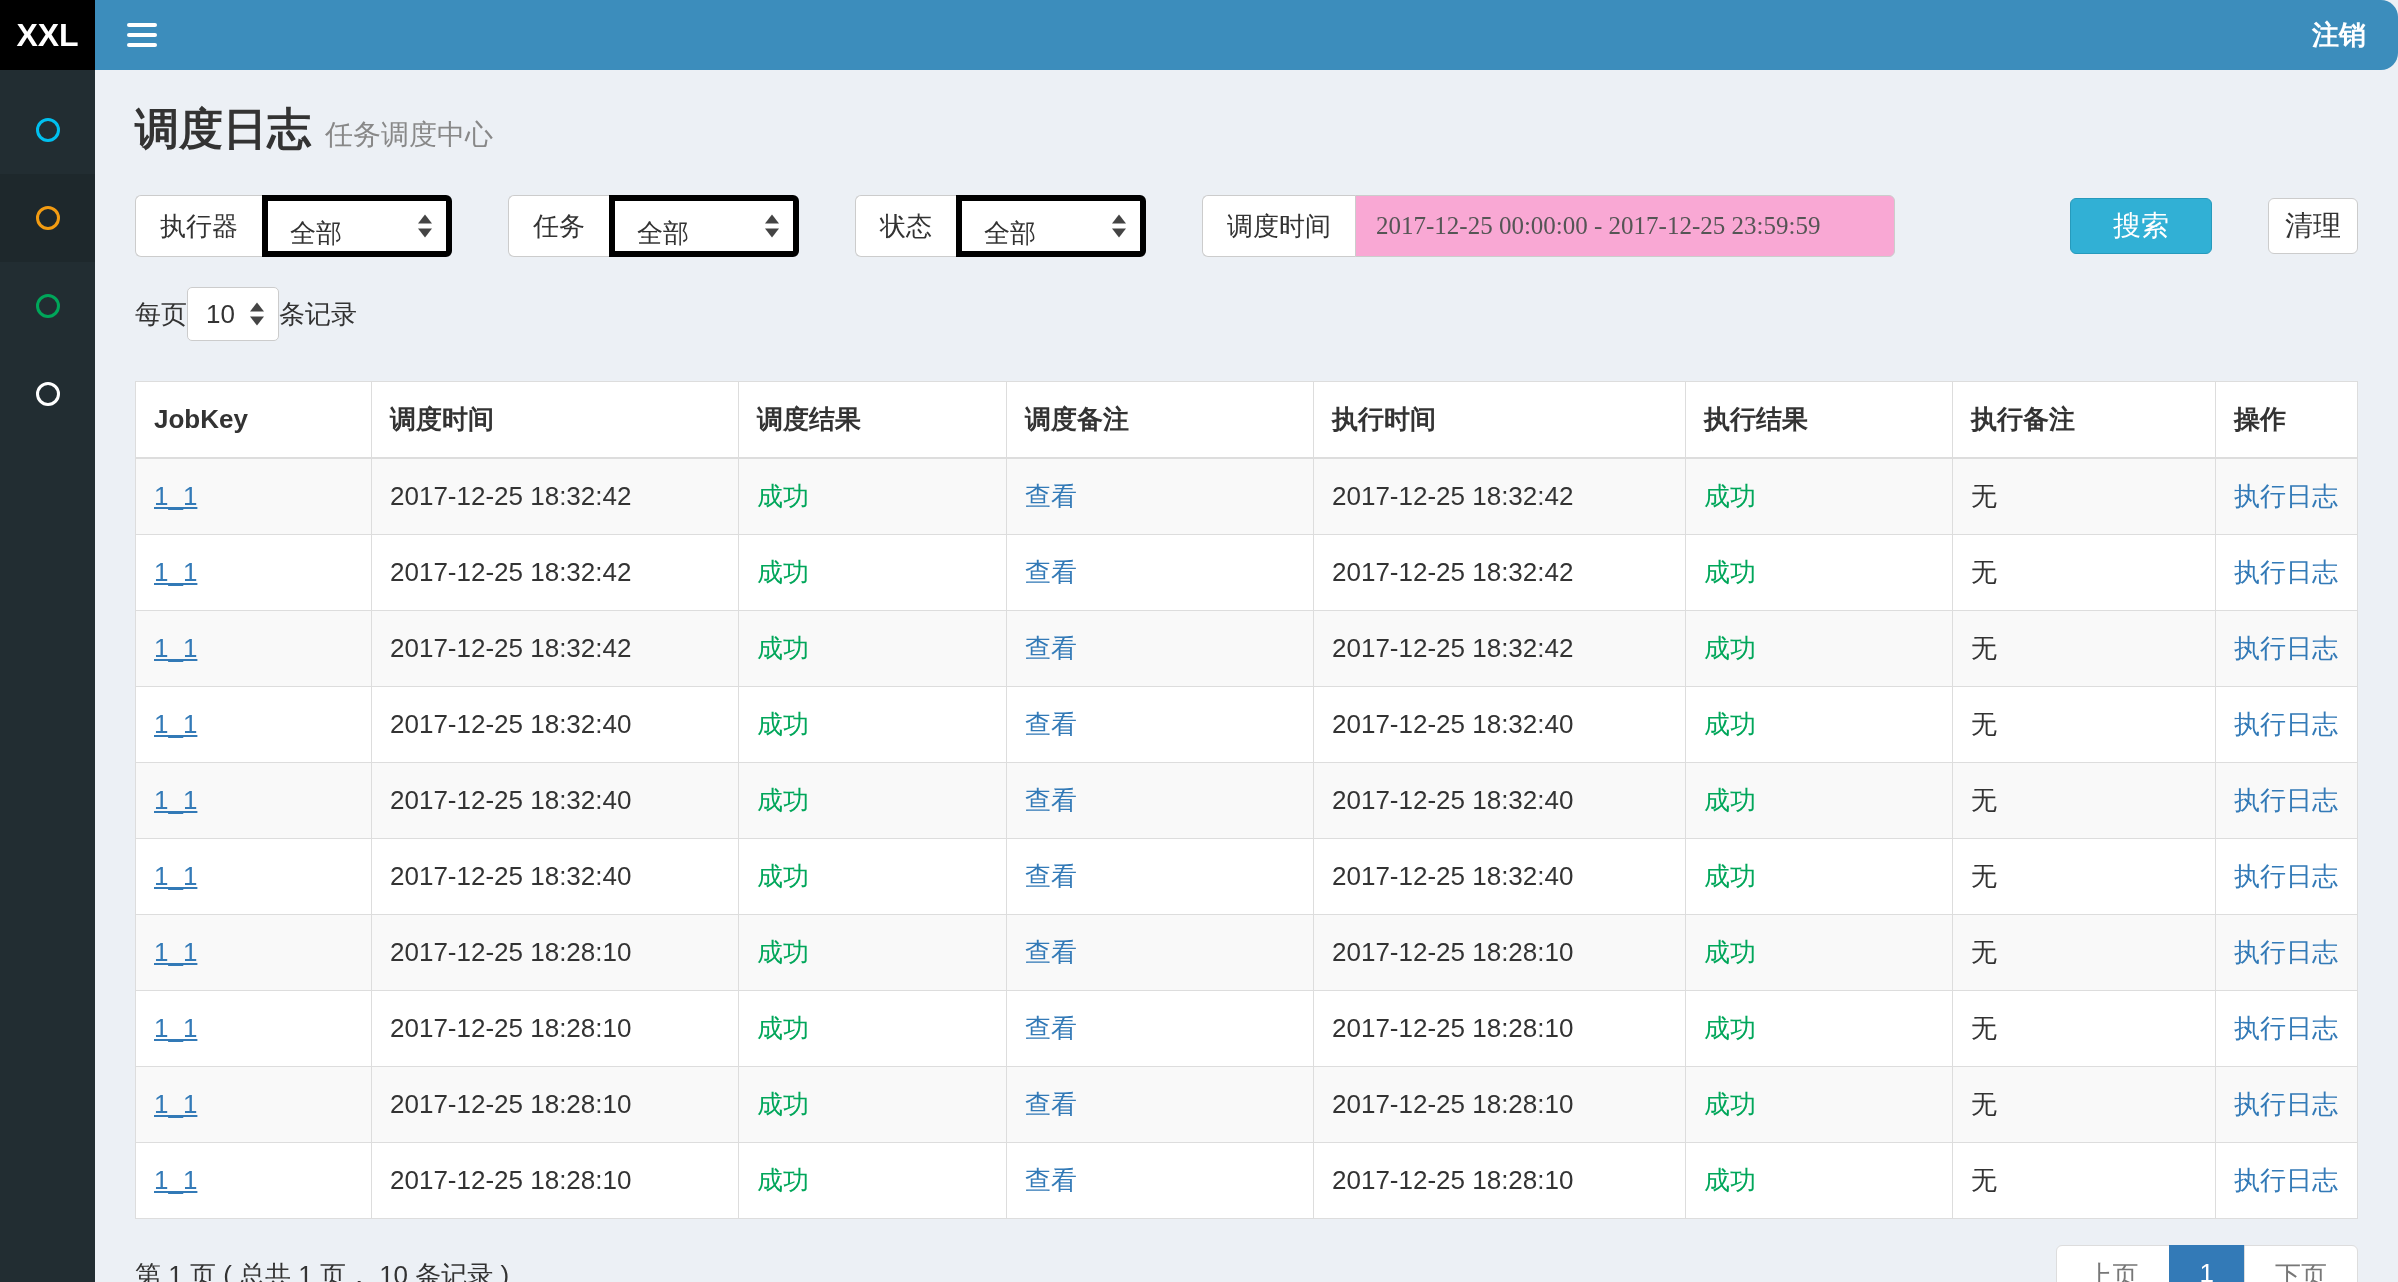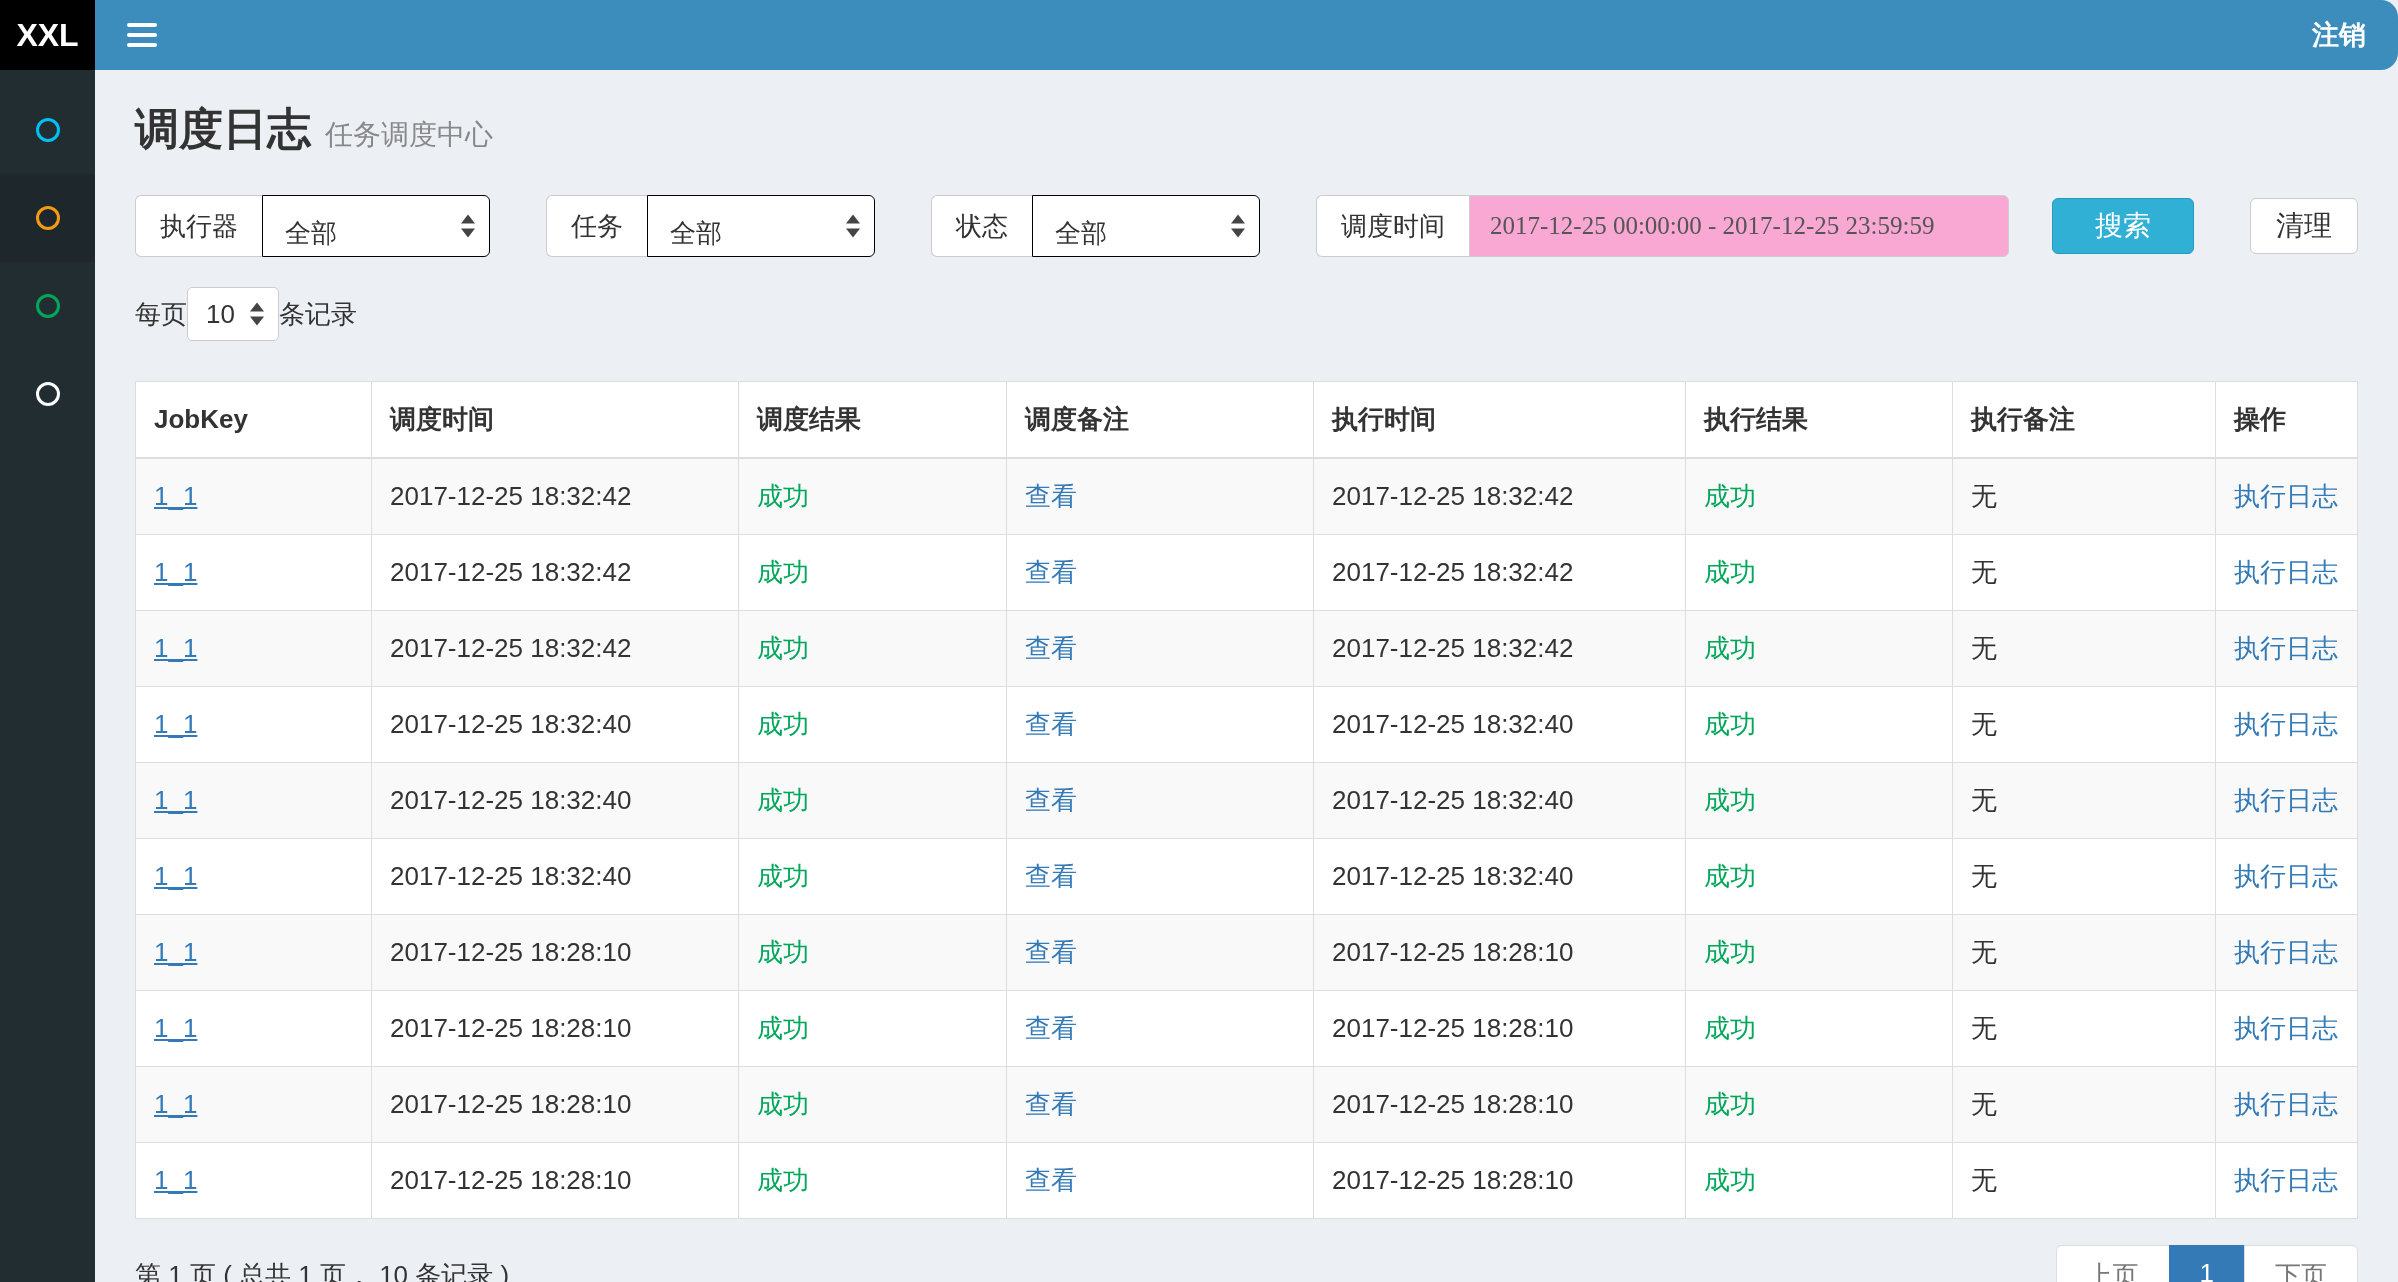--- a/index.html
+++ b/index.html
@@ -41,34 +41,34 @@
   
   .filters { display: flex; align-items: center; margin: 36px 40px 0; font-family: Liberation Serif, serif; }
   .input-group { display: flex; align-items: stretch; height: 62px; margin-right: 56px; }
   .addon {
     display: flex; align-items: center; padding: 0 24px;
     border: 1px solid #ccc; border-right: 0; border-radius: 6px 0 0 6px;
     background: #fff; color: #333; white-space: nowrap;
   }
   .sel {
     position: relative; display: flex; align-items: center;
-    border: 1px solid #000000; background: #fff; border-radius: 0 6px 6px 0;
-    width: 228px; padding: 14px 50px 0 22px; cursor: pointer; white-space: nowrap;
+    border: 6px solid #000000; background: #fff; border-radius: 0 6px 6px 0;
+    width: 190px; padding: 14px 50px 0 22px; cursor: pointer; white-space: nowrap;
   }
   .sel .arrows { position: absolute; right: 14px; top: 50%; transform: translateY(-50%); display: flex; flex-direction: column; gap: 5px; }
   .arrow-up { width: 0; height: 0; border-left: 7px solid transparent; border-right: 7px solid transparent; border-bottom: 9px solid #444; }
   .arrow-down { width: 0; height: 0; border-left: 7px solid transparent; border-right: 7px solid transparent; border-top: 9px solid #444; }
   .time-input {
     width: 540px; border: 1px solid #ccc; border-radius: 0 6px 6px 0;
     background: #f9a8d4; color: #555; padding: 0 20px;
     font-family: inherit; font-size: 25px; outline: none;
   }
   .btn { height: 56px; border-radius: 6px; font-size: 28px; cursor: pointer; font-family: inherit; white-space: nowrap; }
   .btn-search { margin-left: auto; background: var(--c-search_btn, #31b0d5); border: 1px solid #269abc; color: #fff; padding: 0 42px; }
-  .btn-clear { margin-left: 56px; background: #fff; border: 1px solid #ccc; color: #333; padding: 0 25px; }
+  .btn-clear { margin-left: 56px; background: #fff; border: 1px solid #ccc; color: #333; padding: 0 16px; }
 
   
   .page-size { display: flex; align-items: center; margin: 30px 40px 0; }
   .sel.small { width: 92px; height: 54px; border-radius: 5px; border: 1px solid #ccc; padding: 0 42px 0 18px; }
 
   
   .log-table {
     margin: 40px 40px 0; width: calc(100% - 80px);
     border-collapse: collapse; table-layout: fixed; background: #fff;
   }

